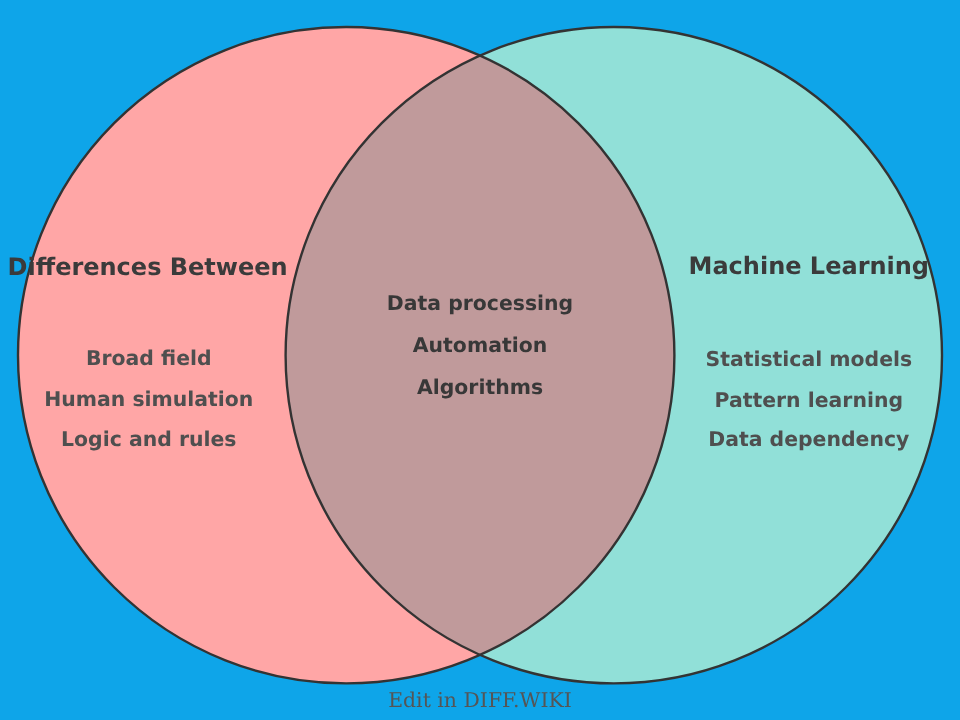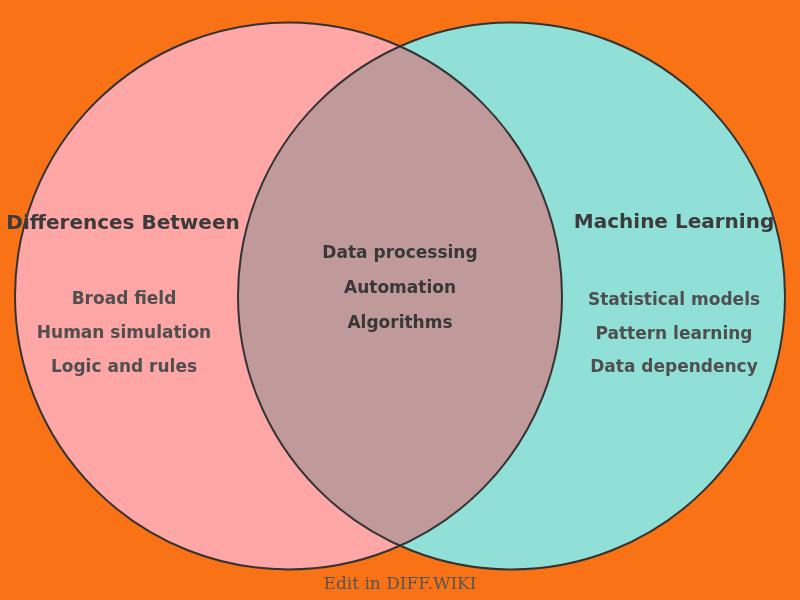--- a/index.html
+++ b/index.html
@@ -7,21 +7,21 @@
     padding: 0;
     background: #ffffff;
     width: 800px;
     height: 600px;
     overflow: hidden;
   }
   .stage {
     position: relative;
     width: 800px;
     height: 600px;
-    background: #f97316;
+    background: #0ea5e9;
   }
   svg {
     display: block;
   }
   .venn-title {
     font-family: "DejaVu Sans", sans-serif;
     font-weight: bold;
     font-size: 20px;
     fill: #3b3b3b;
   }

